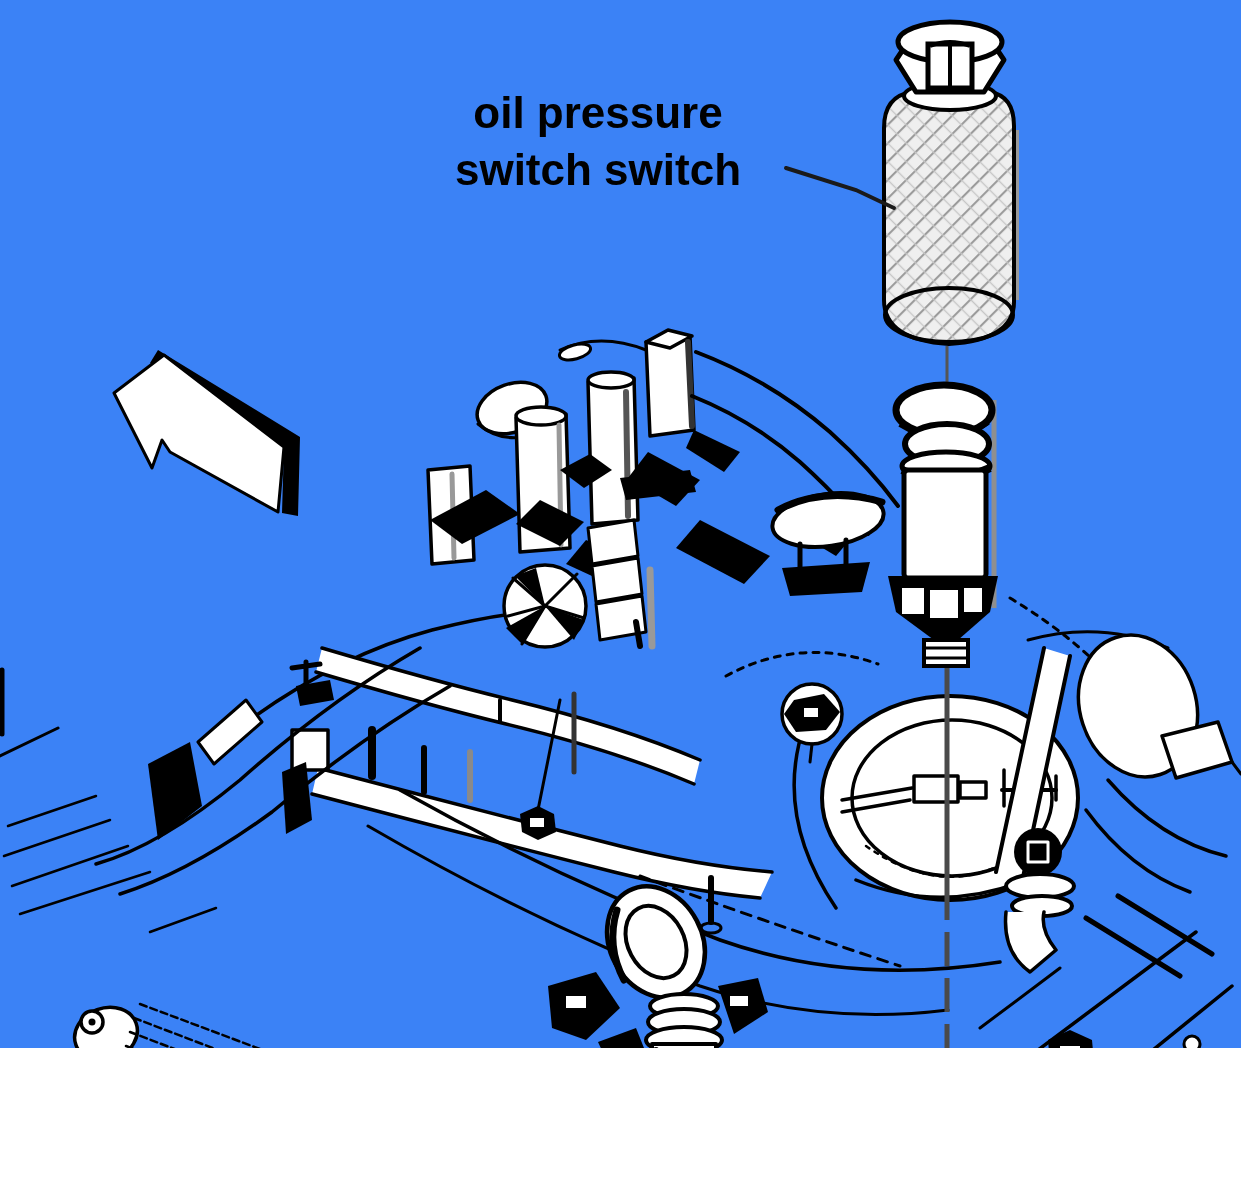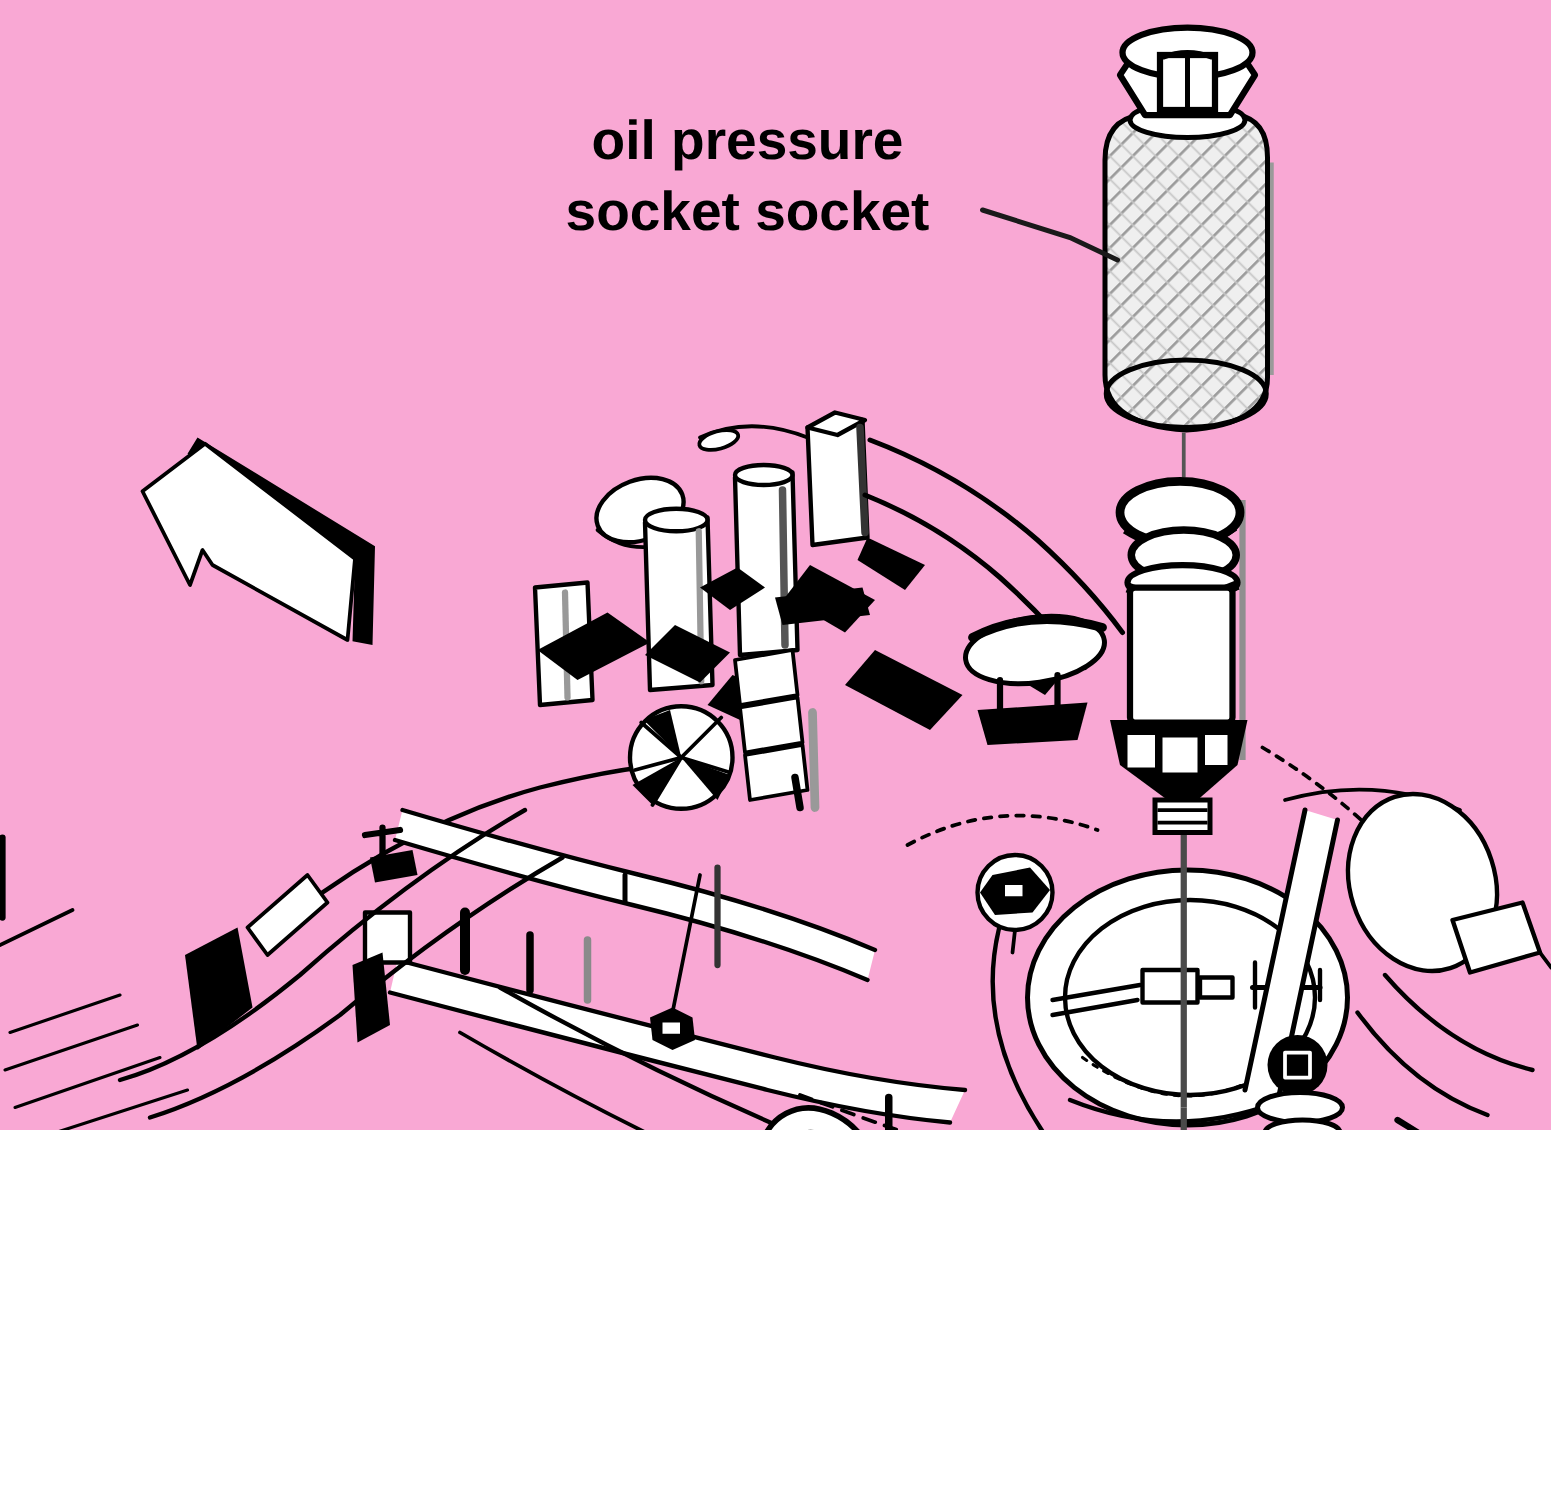--- a/index.html
+++ b/index.html
@@ -1,16 +1,16 @@
 <!DOCTYPE html>
 <html><head>
 <meta charset="utf-8">
 <style>
   html,body{margin:0;padding:0;background:#ffffff;}
-  #stage{position:relative;width:1241px;height:904px;background:#f9a8d4;overflow:hidden;
+  #stage{position:relative;width:1241px;height:1048px;background:#3b82f6;overflow:hidden;
          font-family:"Liberation Sans",sans-serif;}
   #art{position:absolute;left:0;top:0;}
   .callout{position:absolute;left:418px;top:84px;width:360px;text-align:center;
            font-weight:bold;font-size:44px;line-height:57px;color:#000;
            letter-spacing:0px;white-space:nowrap;}
 </style>
 </head>
 <body>
 
 <div id="stage">
@@ -280,16 +280,16 @@
       <ellipse cx="949" cy="1146" rx="36" ry="13" fill="#b8b8b8" stroke="#3a3a3a" stroke-width="2"></ellipse>
       <path d="M908,1128 Q898,1150 922,1158" stroke="#000" stroke-width="8" fill="none"></path>
       <path d="M976,1124 Q994,1140 978,1154" stroke="#000" stroke-width="8" fill="none"></path>
     </g>
 
     <path d="M786,168 L856,190 L894,208" stroke="#1a1a1a" stroke-width="4" fill="none" stroke-linecap="round"></path>
   </svg>
 
   <div class="callout">
     <div>oil pressure</div>
-    <div>socket socket</div>
+    <div>switch switch</div>
   </div>
 
 </div>
 
 </body></html>

